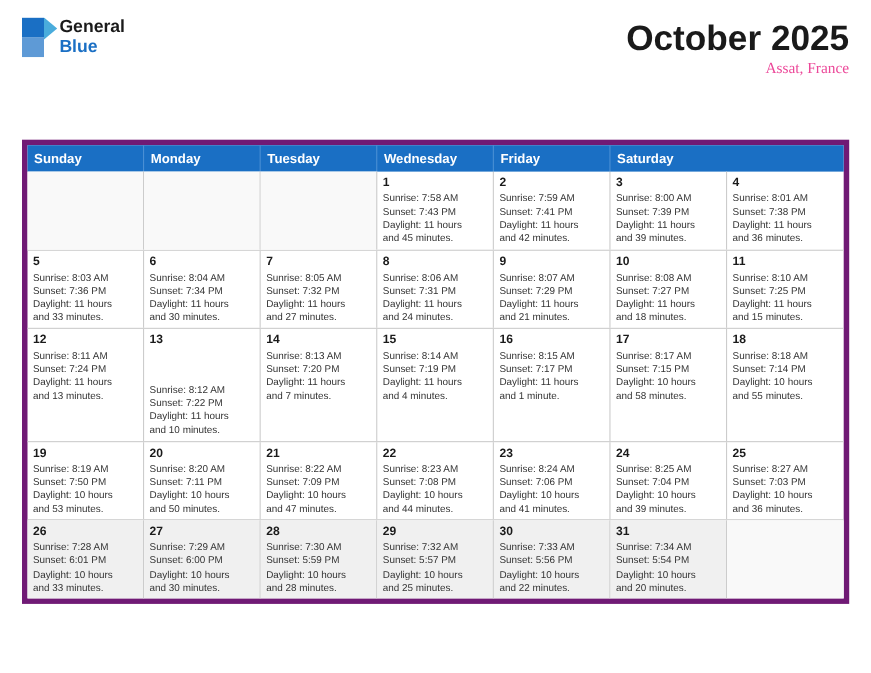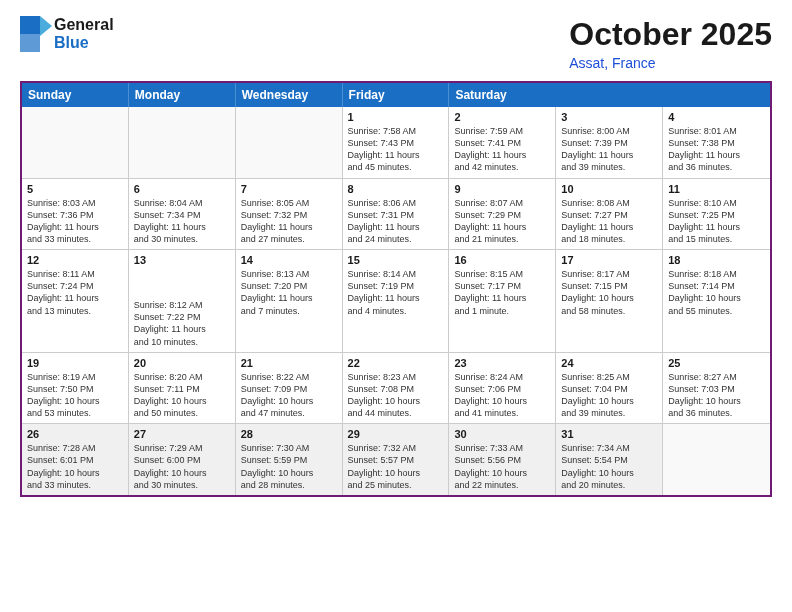--- a/index.html
+++ b/index.html
@@ -9,48 +9,51 @@
       width: 792px;
       height: 612px;
       overflow: hidden;
     }
     .page {
       width: 792px;
       height: 448px;
       padding: 16px 20px 12px 20px;
       display: flex;
       flex-direction: column;
+      gap: 46px;
     }
     .header {
       display: flex;
       justify-content: space-between;
       align-items: flex-start;
       margin-bottom: 10px;
     }
     .logo {
       display: flex;
       align-items: center;
     }
     .title-block {
+      text-align: right;
     }
     .month-title {
       font-size: 32px;
       font-weight: bold;
       color: #1a1a1a;
     }
     .location {
       font-size: 14px;
-      color: #1d4ed8;
+      color: #ec4899;
       margin-top: 2px;
+      font-family: Liberation Serif, serif;
     }
     .calendar {
       flex: 1;
       display: flex;
       flex-direction: column;
-      border: 2px solid #701a75;
+      border: 5px solid #701a75;
     }
     .cal-header {
       display: grid;
       grid-template-columns: repeat(7, 1fr);
       background: #1a6fc4;
     }
     .cal-header-cell {
       color: #fff;
       font-size: 12px;
       font-weight: bold;
@@ -117,20 +120,21 @@
     <div class="title-block">
       <div class="month-title">October 2025</div>
       <div class="location">Assat, France</div>
     </div>
   </div>
 
   <div class="calendar">
     <div class="cal-header" id="cal-header">
         <div class="cal-header-cell">Sunday</div>
         <div class="cal-header-cell">Monday</div>
+        <div class="cal-header-cell">Tuesday</div>
         <div class="cal-header-cell">Wednesday</div>
         <div class="cal-header-cell">Friday</div>
         <div class="cal-header-cell">Saturday</div>
       </div>
     <div class="cal-body" id="cal-body">
         <div class="cal-week">
           <div class="cal-cell empty"></div>
           <div class="cal-cell empty"></div>
           <div class="cal-cell empty"></div>
           <div class="cal-cell">

